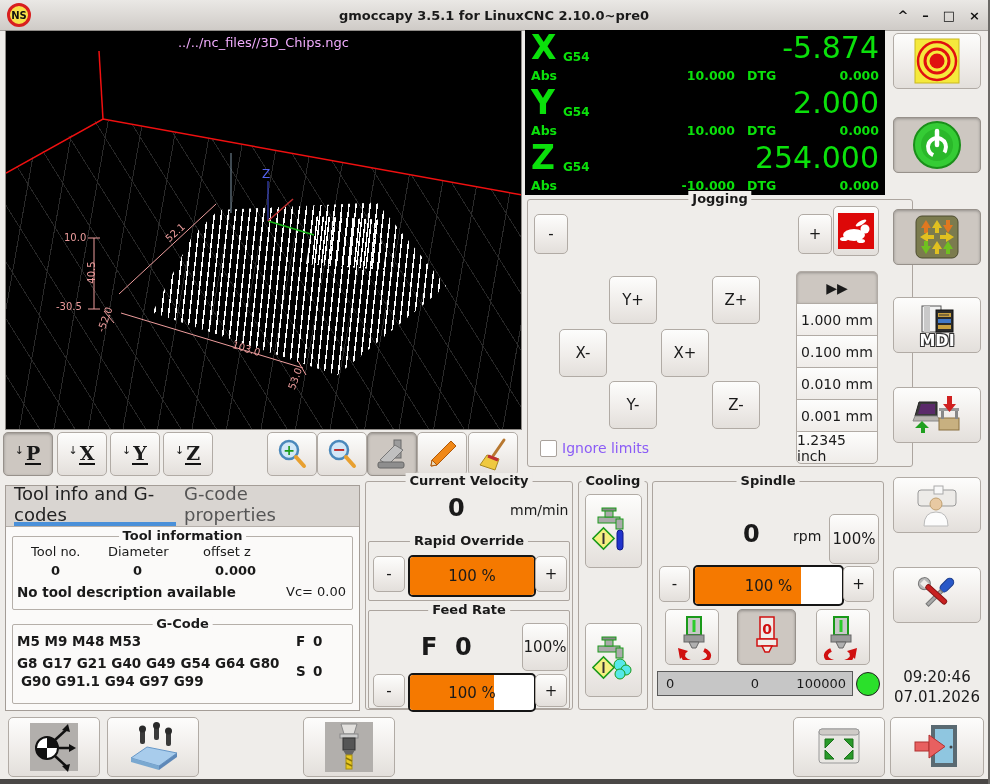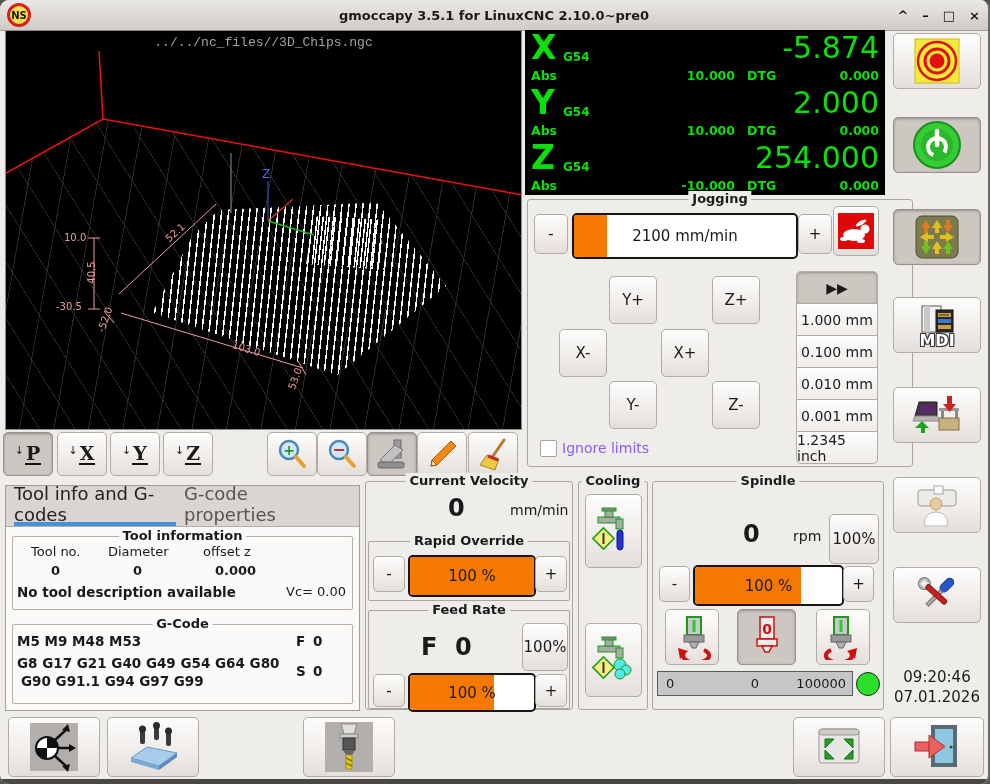--- a/index.html
+++ b/index.html
@@ -1,18 +1,18 @@
 <!DOCTYPE html>
 <html style="--accent-orange: #F57900; --dro-green: #0BE00B; --tab-blue: #4A90D9; --led-green: #2BE02B;"><head>
 <meta charset="utf-8">
 <style>
   html,body{margin:0;padding:0;background:#555;}
   #app{position:relative;width:990px;height:784px;background:#EFEDEA;
        font-family:"DejaVu Sans","Liberation Sans",sans-serif;color:#1a1a1a;
-       overflow:hidden;border-right:2px solid #6b6966;box-sizing:border-box;border-radius:9px;}
+       overflow:hidden;border-right:2px solid #6b6966;box-sizing:border-box;}
   
   .titlebar{position:absolute;left:0;top:0;width:100%;height:30px;
     background:linear-gradient(#EAE8E5,#CFCBC7);border-bottom:1px solid #A39F9B;
     display:flex;align-items:center;}
   .titlebar .logo{position:absolute;left:7px;top:3px;width:24px;height:24px;border-radius:50%;
     background:#F7E24A;border:3px solid #D81F1F;display:flex;align-items:center;justify-content:center;
     font-size:10px;font-weight:bold;color:#111;box-sizing:border-box;}
   .titlebar .title{flex:1;text-align:center;font-size:13px;font-weight:bold;}
   .winctl{position:absolute;right:8px;top:0;height:30px;display:flex;gap:14px;align-items:center;
     font-size:13px;font-weight:bold;color:#111;}
@@ -26,22 +26,22 @@
   .frame{position:absolute;border:1px solid #ACA59F;border-radius:3px;box-sizing:border-box;}
   .legend{position:absolute;top:-9px;left:50%;transform:translateX(-50%);background:#EFEDEA;
     padding:0 4px;font-weight:bold;font-size:13px;white-space:nowrap;}
   .slider{position:absolute;border:2px solid #151515;border-radius:5px;background:#fff;overflow:hidden;}
   .slider .fill{position:absolute;left:0;top:0;bottom:0;background:var(--accent-orange,#F57900);}
   .slider .slabel{position:absolute;inset:0;display:flex;align-items:center;justify-content:center;
     font-size:15px;}
   
   .preview{position:absolute;left:5px;top:30px;width:517px;height:400px;background:#000;
     border:1px solid #8F8B87;box-sizing:border-box;overflow:hidden;}
-  .preview .fname{position:absolute;top:4px;left:0;width:100%;text-align:center;color:#a3a3a3;
-    font-size:13px;font-family:Liberation Mono, monospace;}
+  .preview .fname{position:absolute;top:4px;left:0;width:100%;text-align:center;color:#f0abfc;
+    font-size:13px;}
   .preview .grid{position:absolute;left:0;top:85px;width:100%;height:315px;
     background:
       repeating-linear-gradient(100deg,transparent 0 33px,#292929 33px 34px),
       repeating-linear-gradient(58deg,transparent 0 29px,#262626 29px 30px);
     clip-path:polygon(0 18%,18% 1%,100% 25%,100% 100%,0 100%);}
   .toolpath{position:absolute;left:120px;top:160px;width:330px;height:190px;
     background:repeating-linear-gradient(96deg,transparent 0 5.5px,#fafafa 5.5px 7px);
     clip-path:polygon(28% 10%,76% 6%,97% 50%,64% 97%,8% 64%,20% 24%);}
   .toolpath2{position:absolute;left:300px;top:185px;width:80px;height:60px;
     background:repeating-linear-gradient(96deg,transparent 0 4.5px,#ffffff 4.5px 6px);
@@ -227,24 +227,20 @@
         <span class="absval">-10.000</span>
         <span class="dtglab">DTG</span>
         <span class="dtgval">0.000</span>
       </div>
     </div>
   </div>
 
   <div class="frame jogframe">
     <span class="legend">Jogging</span>
     <div class="btn" style="left:6px;top:14px;width:34px;height:40px">-</div>
-    <div class="slider" style="left:44px;top:13px;width:222px;height:42px">
-      <div class="fill" style="width: 15%;"></div>
-      <div class="slabel">2100 mm/min</div>
-    </div>
     <div class="btn" style="left:270px;top:14px;width:34px;height:40px">+</div>
     <div class="btn" style="left:305px;top:6px;width:46px;height:50px">
       <svg width="38" height="38">
         <rect x="1" y="1" width="36" height="36" fill="#DD0808"></rect>
         <ellipse cx="17" cy="23" rx="11" ry="6" fill="#fff"></ellipse>
         <circle cx="28" cy="17" r="4.5" fill="#fff"></circle>
         <ellipse cx="24" cy="11" rx="6" ry="2" fill="#fff" transform="rotate(-30 24 11)"></ellipse>
         <ellipse cx="7" cy="27" rx="4" ry="2" fill="#fff"></ellipse>
         <ellipse cx="24" cy="29" rx="4" ry="2" fill="#fff"></ellipse>
       </svg>

